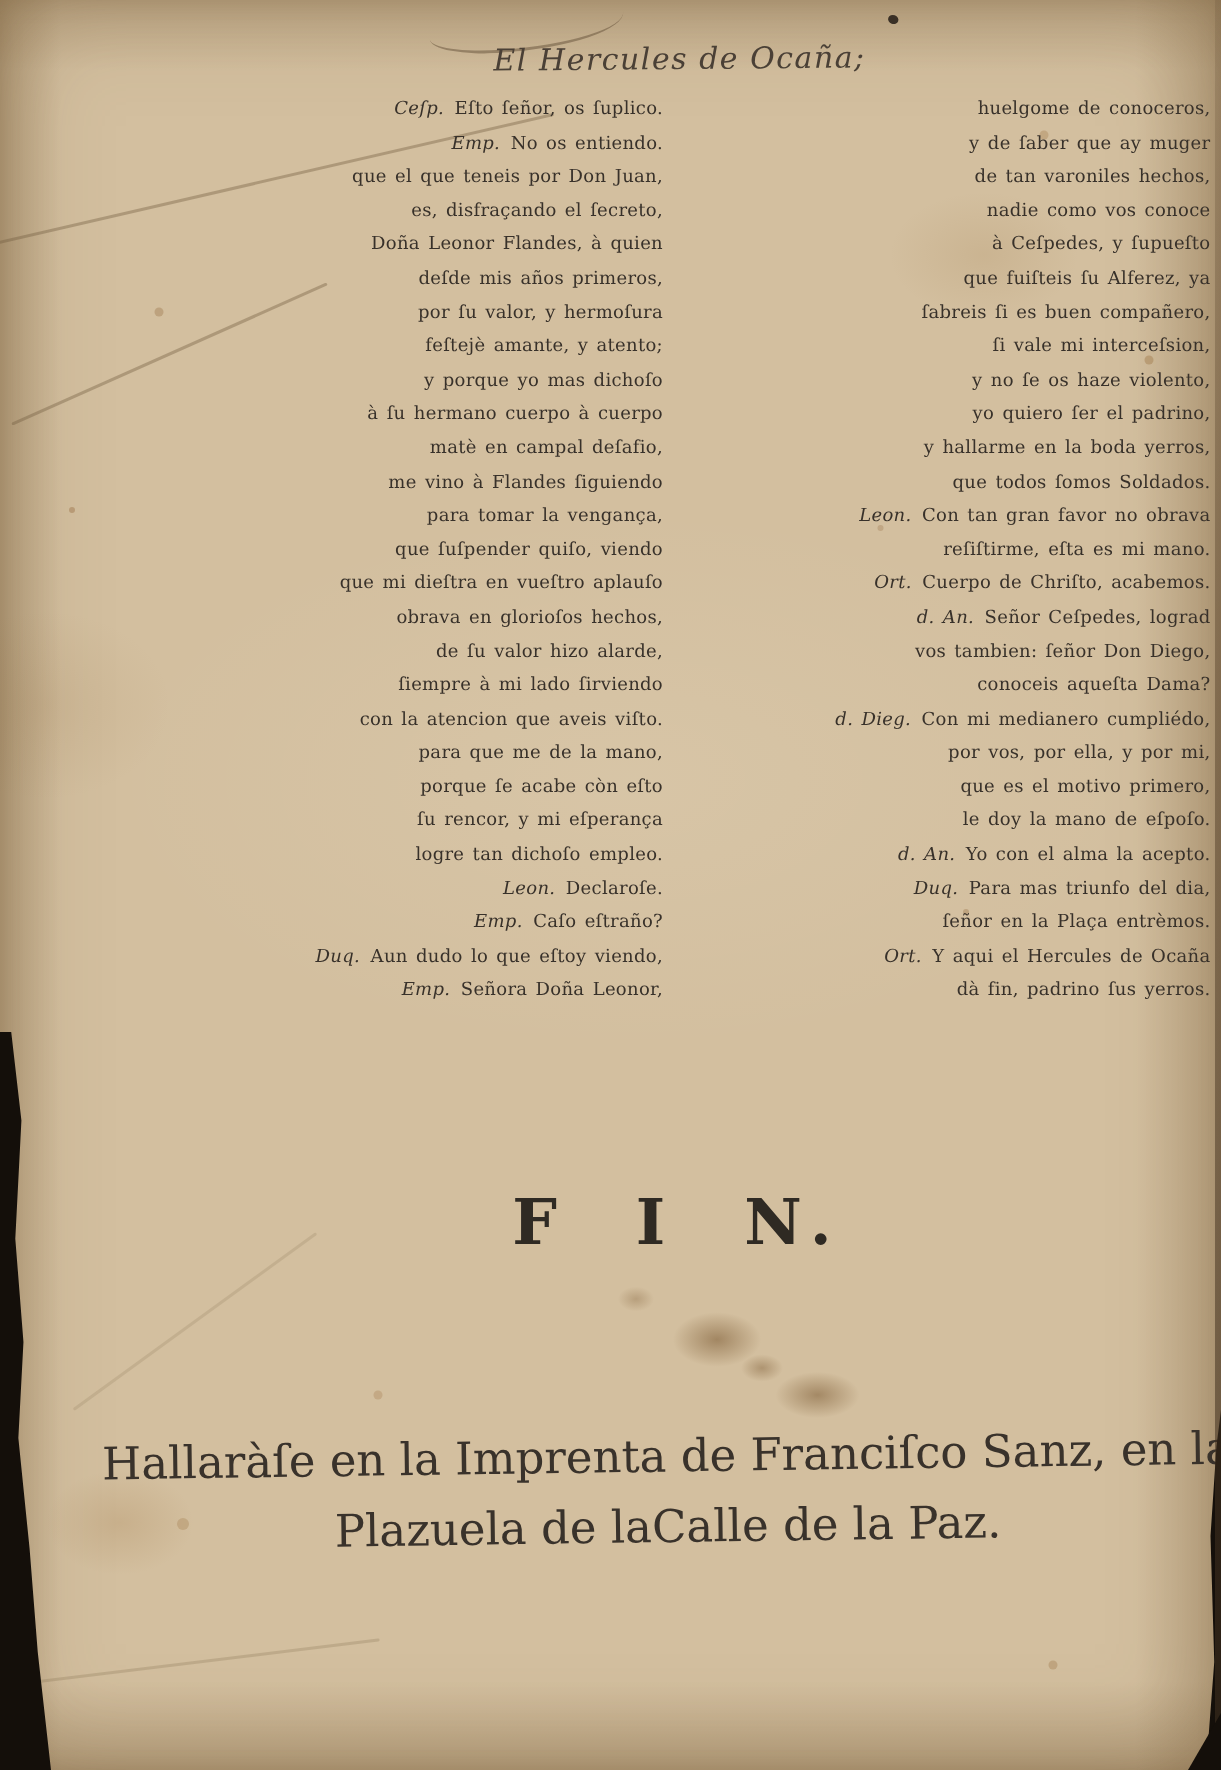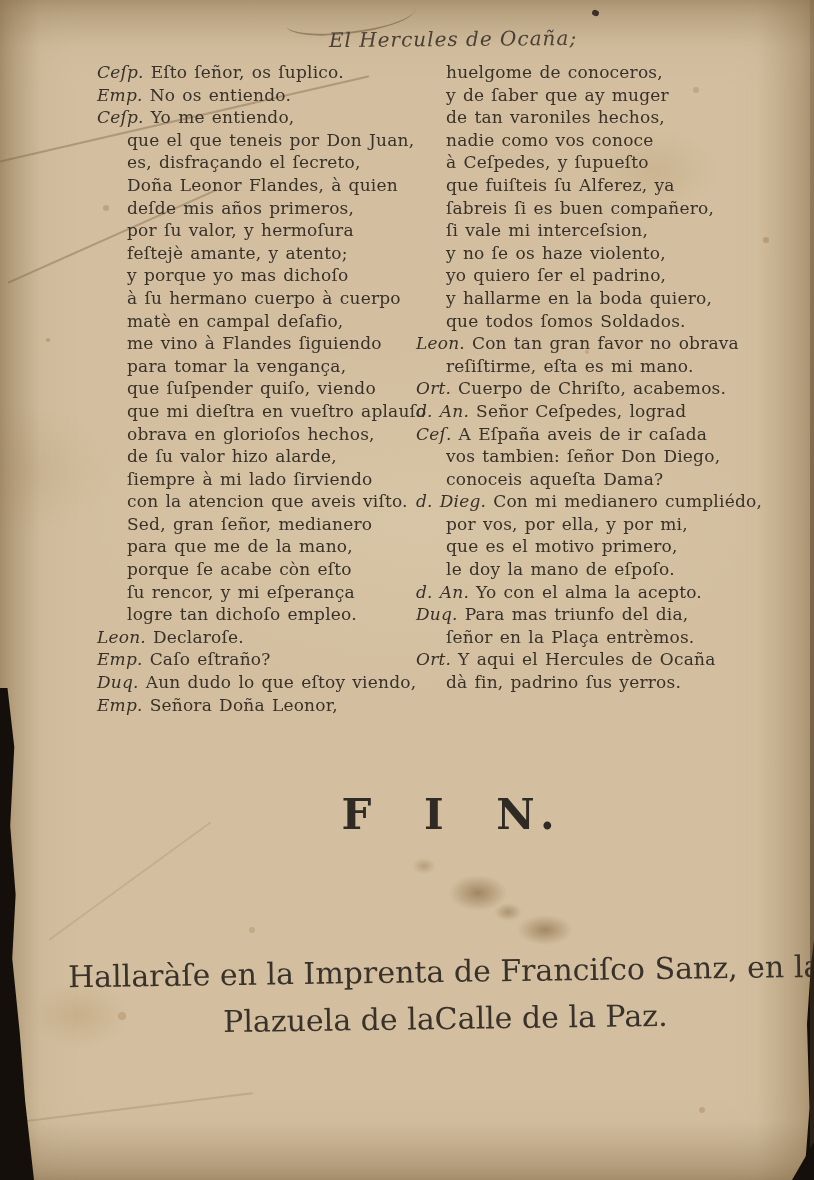--- a/index.html
+++ b/index.html
@@ -26,24 +26,24 @@
     box-shadow: inset 0 0 70px rgba(110,85,50,.38), inset 0 0 14px rgba(120,95,60,.25);
   }
   .running-title{
     position:absolute;top:27px;left:0;width:100%;
     text-align:center;transform:translateX(46px) rotate(-0.5deg);
     font-style:italic;font-size:20px;color:#4a4036;
     letter-spacing:1px;
   }
   .col{position:absolute;top:61px;color:#38312a;}
   #col-left{left:97px;width:345px;}
-  #col-right{left:416px;width:370px;}
+  #col-right{left:437px;width:370px;}
   .vline{
     white-space:nowrap;height:22.6px;line-height:22.6px;
-    font-size:17px;letter-spacing:.2px;word-spacing:1.5px;
+    font-size:12px;letter-spacing:.2px;word-spacing:1.5px;text-align:right;
   }
   .indent{padding-left:30px;}
   .speaker{font-style:italic;margin-right:7px;}
   .fin{
     position:absolute;top:790px;left:0;width:100%;
     text-align:center;transform:translateX(45px);
     font-size:42px;font-weight:bold;color:#2f2a23;
     letter-spacing:8px;word-spacing:22px;
   }
   .colophon{
@@ -109,66 +109,63 @@
   <div class="crease" id="cr3"></div>
   <div class="crease" id="cr4"></div>
   <div class="specks"></div>
   <div class="ink-dot"></div>
 
   <div class="running-title">El Hercules de Ocaña;</div>
 
   <div class="col" id="col-left">
       <div class="vline"><span class="speaker">Ceſp.</span><span>Eſto ſeñor, os ſuplico.</span></div>
       <div class="vline"><span class="speaker">Emp.</span><span>No os entiendo.</span></div>
-      <div class="vline"><span class="speaker">Ceſp.</span><span>Yo me entiendo,</span></div>
       <div class="vline indent"><span>que el que teneis por Don Juan,</span></div>
       <div class="vline indent"><span>es, disfraçando el ſecreto,</span></div>
       <div class="vline indent"><span>Doña Leonor Flandes, à quien</span></div>
       <div class="vline indent"><span>deſde mis años primeros,</span></div>
       <div class="vline indent"><span>por ſu valor, y hermoſura</span></div>
       <div class="vline indent"><span>feſtejè amante, y atento;</span></div>
       <div class="vline indent"><span>y porque yo mas dichoſo</span></div>
       <div class="vline indent"><span>à ſu hermano cuerpo à cuerpo</span></div>
       <div class="vline indent"><span>matè en campal deſafio,</span></div>
       <div class="vline indent"><span>me vino à Flandes ſiguiendo</span></div>
       <div class="vline indent"><span>para tomar la vengança,</span></div>
       <div class="vline indent"><span>que ſuſpender quiſo, viendo</span></div>
       <div class="vline indent"><span>que mi dieſtra en vueſtro aplauſo</span></div>
       <div class="vline indent"><span>obrava en glorioſos hechos,</span></div>
       <div class="vline indent"><span>de ſu valor hizo alarde,</span></div>
       <div class="vline indent"><span>ſiempre à mi lado ſirviendo</span></div>
       <div class="vline indent"><span>con la atencion que aveis viſto.</span></div>
-      <div class="vline indent"><span>Sed, gran ſeñor, medianero</span></div>
       <div class="vline indent"><span>para que me de la mano,</span></div>
       <div class="vline indent"><span>porque ſe acabe còn eſto</span></div>
       <div class="vline indent"><span>ſu rencor, y mi eſperança</span></div>
       <div class="vline indent"><span>logre tan dichoſo empleo.</span></div>
       <div class="vline"><span class="speaker">Leon.</span><span>Declaroſe.</span></div>
       <div class="vline"><span class="speaker">Emp.</span><span>Caſo eſtraño?</span></div>
       <div class="vline"><span class="speaker">Duq.</span><span>Aun dudo lo que eſtoy viendo,</span></div>
       <div class="vline"><span class="speaker">Emp.</span><span>Señora Doña Leonor,</span></div>
     </div>
   <div class="col" id="col-right">
       <div class="vline indent"><span>huelgome de conoceros,</span></div>
       <div class="vline indent"><span>y de ſaber que ay muger</span></div>
       <div class="vline indent"><span>de tan varoniles hechos,</span></div>
       <div class="vline indent"><span>nadie como vos conoce</span></div>
       <div class="vline indent"><span>à Ceſpedes, y ſupueſto</span></div>
       <div class="vline indent"><span>que fuiſteis ſu Alferez, ya</span></div>
       <div class="vline indent"><span>ſabreis ſi es buen compañero,</span></div>
       <div class="vline indent"><span>ſi vale mi interceſsion,</span></div>
       <div class="vline indent"><span>y no ſe os haze violento,</span></div>
       <div class="vline indent"><span>yo quiero ſer el padrino,</span></div>
-      <div class="vline indent"><span>y hallarme en la boda quiero,</span></div>
+      <div class="vline indent"><span>y hallarme en la boda yerros,</span></div>
       <div class="vline indent"><span>que todos ſomos Soldados.</span></div>
       <div class="vline"><span class="speaker">Leon.</span><span>Con tan gran favor no obrava</span></div>
       <div class="vline indent"><span>reſiſtirme, eſta es mi mano.</span></div>
       <div class="vline"><span class="speaker">Ort.</span><span>Cuerpo de Chriſto, acabemos.</span></div>
       <div class="vline"><span class="speaker">d. An.</span><span>Señor Ceſpedes, lograd</span></div>
-      <div class="vline"><span class="speaker">Ceſ.</span><span>A Eſpaña aveis de ir caſada</span></div>
       <div class="vline indent"><span>vos tambien: ſeñor Don Diego,</span></div>
       <div class="vline indent"><span>conoceis aqueſta Dama?</span></div>
       <div class="vline"><span class="speaker">d. Dieg.</span><span>Con mi medianero cumpliédo,</span></div>
       <div class="vline indent"><span>por vos, por ella, y por mi,</span></div>
       <div class="vline indent"><span>que es el motivo primero,</span></div>
       <div class="vline indent"><span>le doy la mano de eſpoſo.</span></div>
       <div class="vline"><span class="speaker">d. An.</span><span>Yo con el alma la acepto.</span></div>
       <div class="vline"><span class="speaker">Duq.</span><span>Para mas triunfo del dia,</span></div>
       <div class="vline indent"><span>ſeñor en la Plaça entrèmos.</span></div>
       <div class="vline"><span class="speaker">Ort.</span><span>Y aqui el Hercules de Ocaña</span></div>

